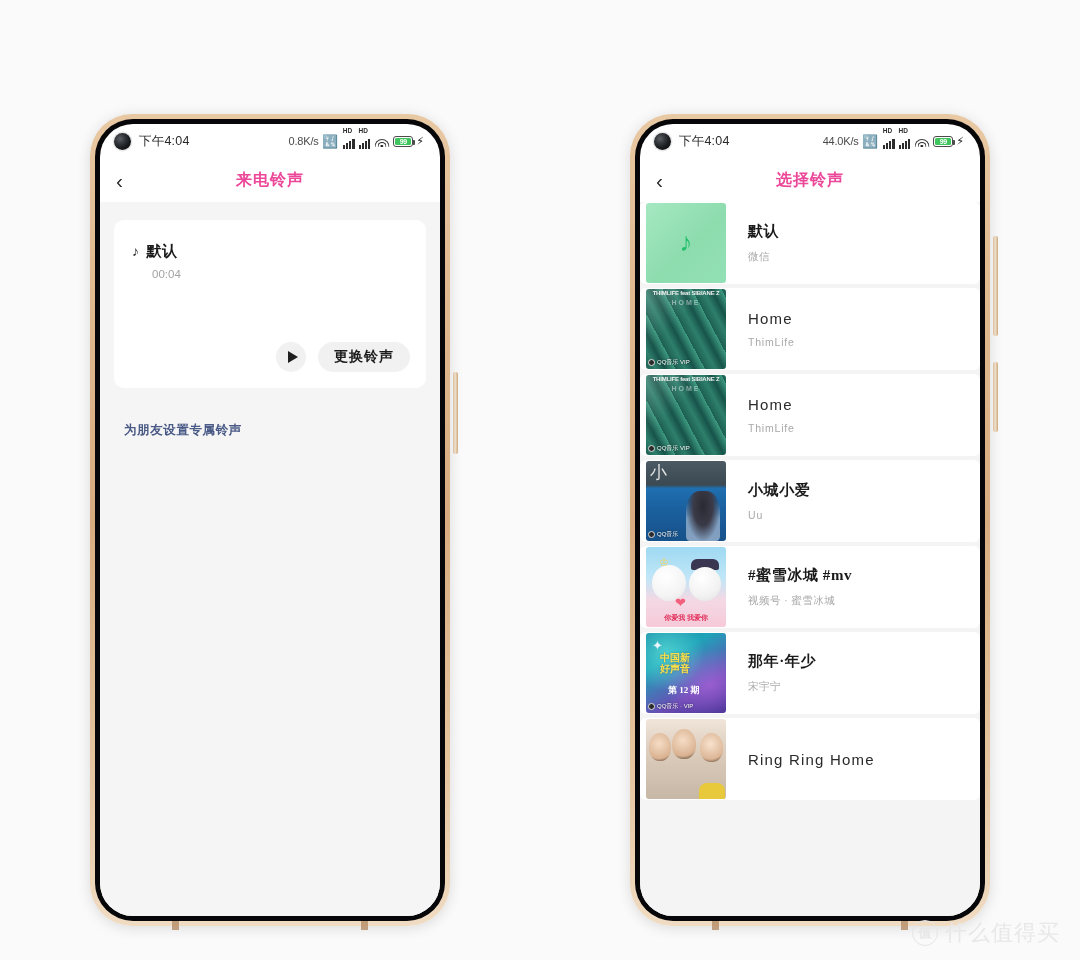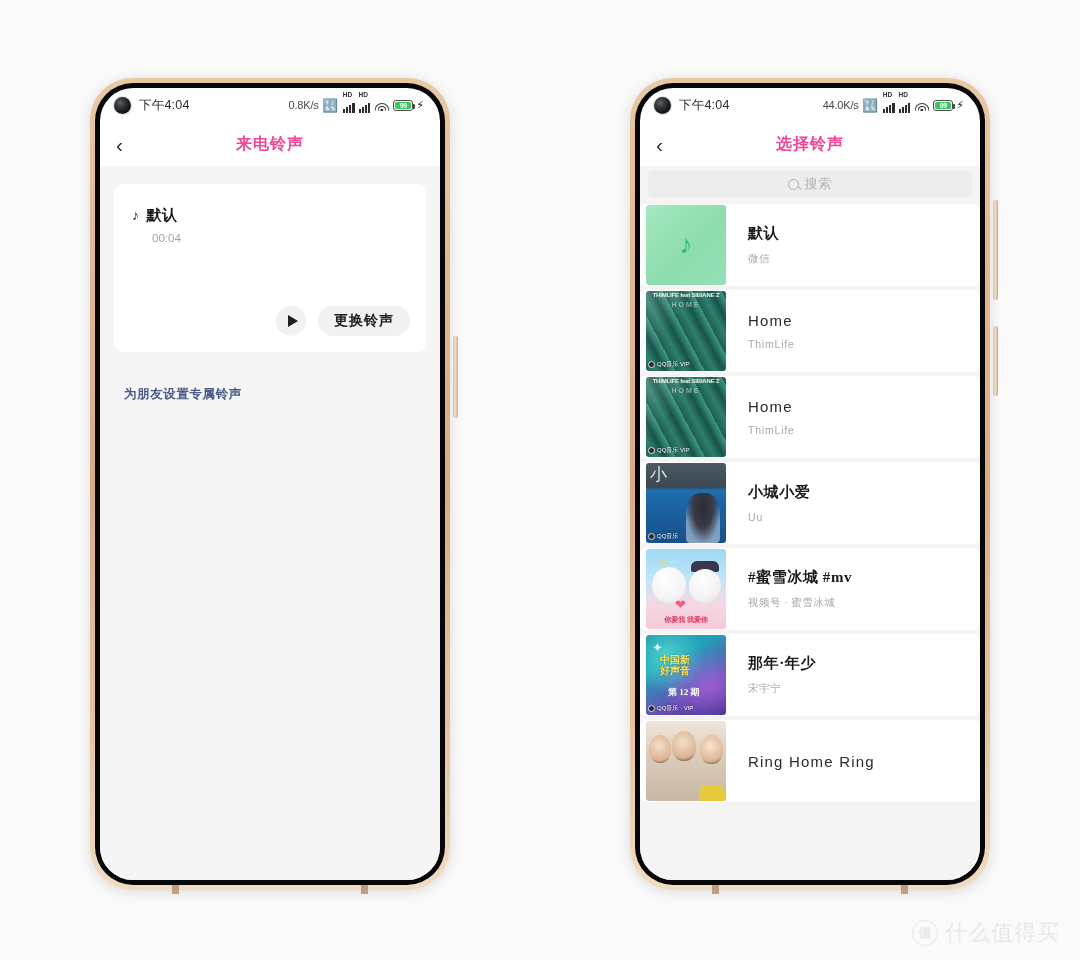--- a/index.html
+++ b/index.html
@@ -11,20 +11,21 @@
     overflow:hidden;
   }
 
   
   .phone {
     position:absolute;
     border-radius:42px;
     background:linear-gradient(180deg,#e8c9a4 0%,#e2bb92 18%,#d9ac80 50%,#e6c6a0 82%,#f0dcc3 100%);
     padding:5px;
     box-shadow:0 2px 14px rgba(0,0,0,.13);
+    margin-top:36px;
   }
   .phone-inner {
     width:100%; height:100%;
     border-radius:38px;
     background:#07070a;
     padding:5px;
     position:relative;
   }
   .screen {
     width:100%; height:100%;
@@ -362,24 +363,20 @@
           <span class="bolt">⚡</span>
         </div>
       </div>
 
       <div class="navbar">
         <div class="back">‹</div>
         <div class="nav-title">选择铃声</div>
       </div>
 
       <div class="r-body">
-        <div class="searchbar">
-          <span class="mag"></span>
-          <span class="search-ph">搜索</span>
-        </div>
 
         <div class="row">
           <div class="art art-green">
             <span class="note-big">♪</span>
           </div>
           <div class="row-txt">
             <div class="r-title">默认</div>
             <div class="r-sub">微信</div>
           </div>
         </div>
@@ -463,21 +460,21 @@
         </div>
 
         <div class="row">
           <div class="art art-ring">
             <span class="f f1"></span>
               <span class="f f2"></span>
               <span class="f f3"></span>
               <span class="yl"></span>
           </div>
           <div class="row-txt">
-            <div class="r-title latin">Ring Home Ring</div>
+            <div class="r-title latin">Ring Ring Home</div>
           </div>
         </div>
 
       </div>
     </div>
   </div>
 </div>
 
 <div class="wm">
   <div class="wm-logo">值</div>

